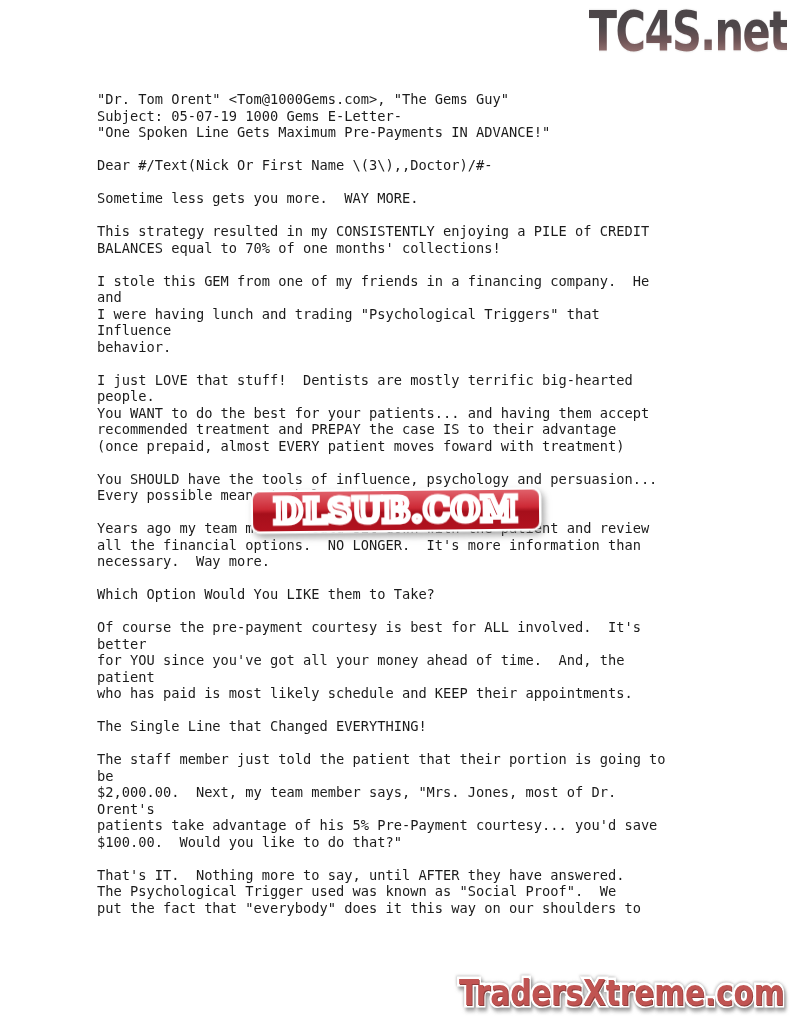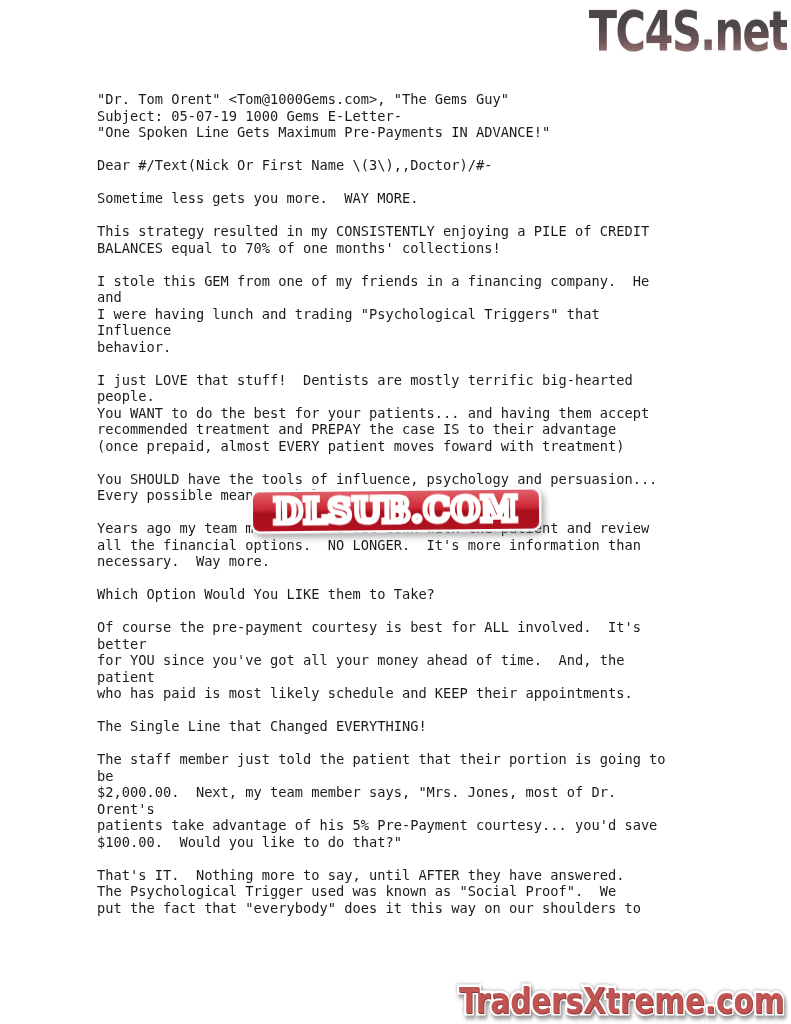--- a/index.html
+++ b/index.html
@@ -82,21 +82,20 @@
     -webkit-text-stroke: 5px #ffffff;
     paint-order: stroke fill;
   }
 
   
   .traders-wrap {
     position: absolute;
     top: 974px;
     right: 7px;
     z-index: 3;
-    margin-top: 8px;
   }
   .traders-text {
     display: inline-block;
     font-family: "DejaVu Sans", sans-serif;
     font-weight: bold;
     font-size: 35px;
     line-height: 1.1;
     transform: scaleX(0.84);
     transform-origin: 100% 50%;
     color: #c05452;

